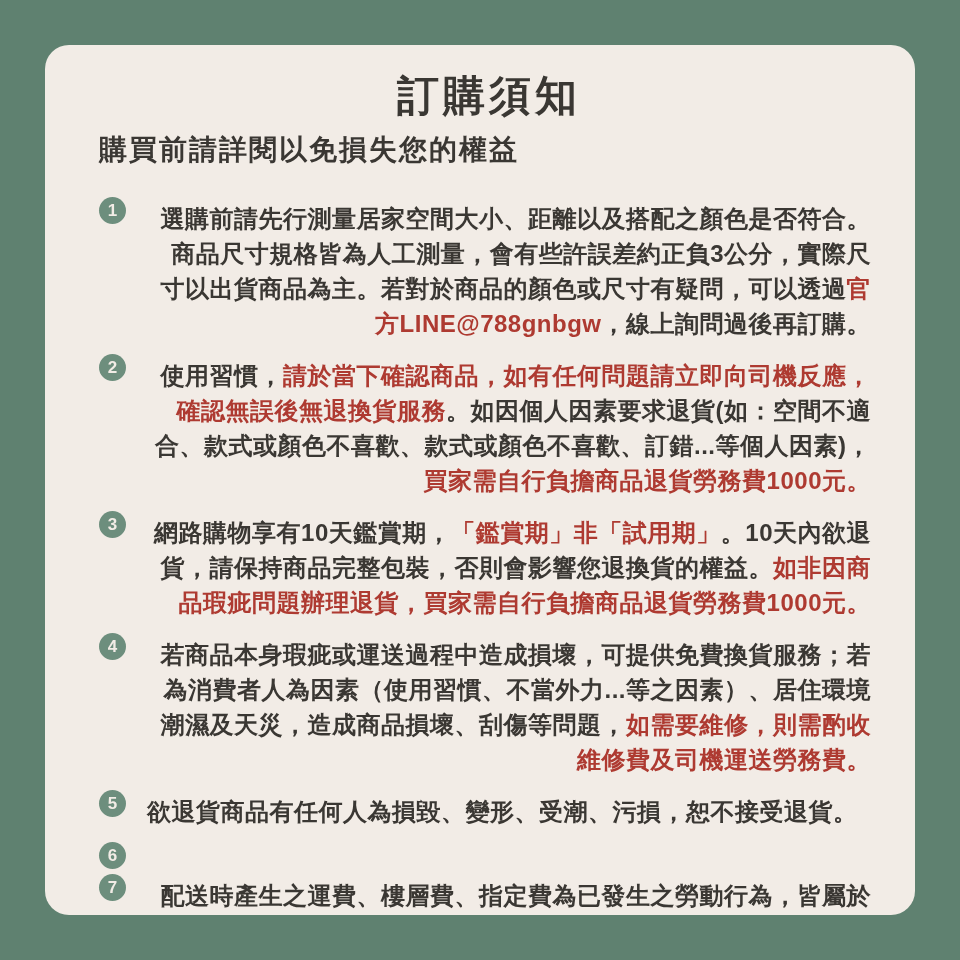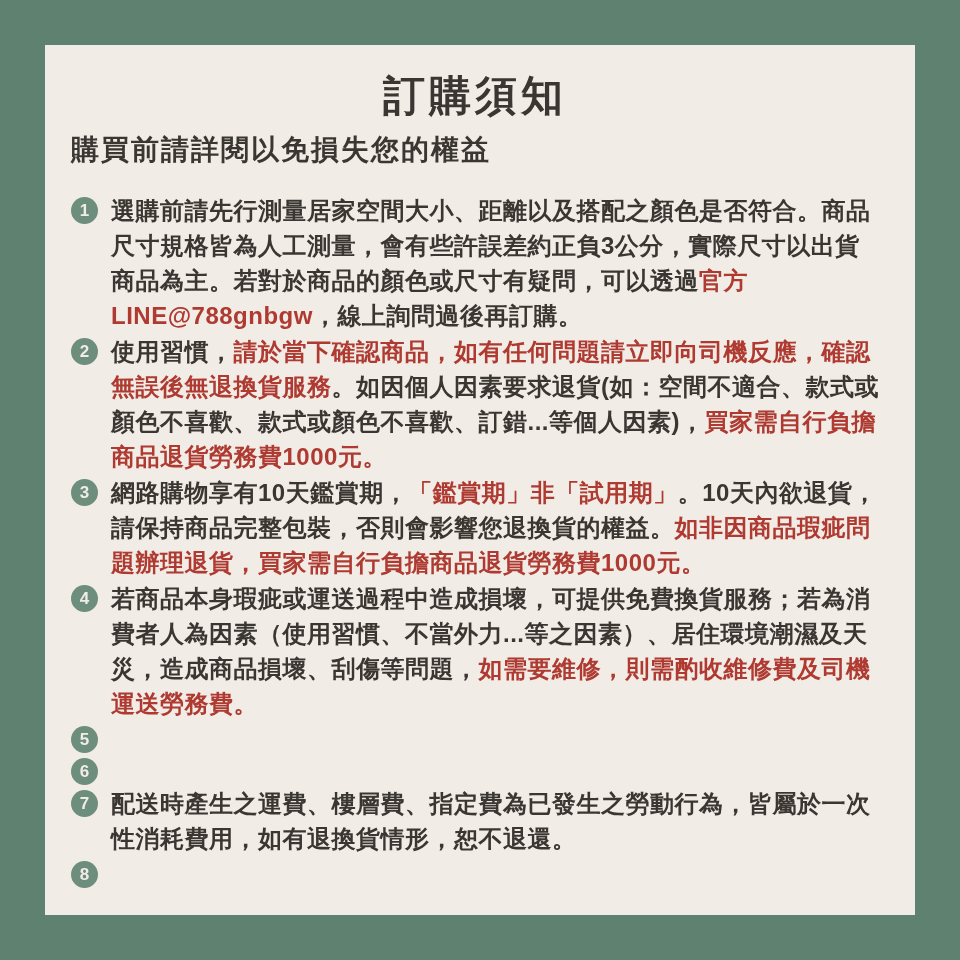--- a/index.html
+++ b/index.html
@@ -14,22 +14,23 @@
     height: 960px;
     background: var(--border-green, #5f8170);
     box-sizing: border-box;
     padding: 45px;
   }
   .panel {
     width: 100%;
     height: 100%;
     background: var(--panel-cream, #f2ece6);
     box-sizing: border-box;
-    padding: 26px 36px 16px 26px;
+    padding: 26px 36px 16px 54px;
     overflow: hidden;
+    border-radius: 24px;
   }
   h1.title {
     margin: 0;
     text-align: center;
     font-size: 42px;
     font-weight: 800;
     letter-spacing: 4px;
     color: var(--text-dark, #3a3733);
     line-height: 1.2;
   }
@@ -61,27 +62,28 @@
     background: var(--badge-green, #6d8e7d);
     color: var(--panel-cream, #f2ece6);
     font-size: 17px;
     font-weight: 700;
     display: flex;
     align-items: center;
     justify-content: center;
     line-height: 1;
   }
   p.notice-text {
-    margin: 0;
+    margin: 8px;
     font-size: 24px;
     font-weight: 700;
     line-height: 35px;
     letter-spacing: 0.5px;
     color: var(--text-dark, #3a3733);
     word-break: break-word;
+    text-align: right;
   }
   .seg-dark { color: var(--text-dark, #3a3733); }
   .seg-red  { color: var(--accent-red, #ae3a31); }
 </style>
 </head>
 <body>
 
 <div class="frame">
   <div class="panel">
     <h1 class="title">訂購須知</h1>
@@ -98,20 +100,21 @@
         <li class="notice-item">
           <span class="badge">3</span>
           <p class="notice-text"><span class="seg-dark">網路購物享有10天鑑賞期，</span><span class="seg-red">「鑑賞期」非「試用期」</span><span class="seg-dark">。10天內欲退貨，請保持商品完整包裝，否則會影響您退換貨的權益。</span><span class="seg-red">如非因商品瑕疵問題辦理退貨，買家需自行負擔商品退貨勞務費1000元。</span></p>
         </li>
         <li class="notice-item">
           <span class="badge">4</span>
           <p class="notice-text"><span class="seg-dark">若商品本身瑕疵或運送過程中造成損壞，可提供免費換貨服務；若為消費者人為因素（使用習慣、不當外力...等之因素）、居住環境潮濕及天災，造成商品損壞、刮傷等問題，</span><span class="seg-red">如需要維修，則需酌收維修費及司機運送勞務費。</span></p>
         </li>
         <li class="notice-item">
           <span class="badge">5</span>
+          <p class="notice-text"><span class="seg-dark">欲退貨商品有任何人為損毀、變形、受潮、污損，恕不接受退貨。</span></p>
         </li>
         <li class="notice-item">
           <span class="badge">6</span>
         </li>
         <li class="notice-item">
           <span class="badge">7</span>
           <p class="notice-text"><span class="seg-dark">配送時產生之運費、樓層費、指定費為已發生之勞動行為，皆屬於一次性消耗費用，如有退換貨情形，恕不退還。</span></p>
         </li>
         <li class="notice-item">
           <span class="badge">8</span>

